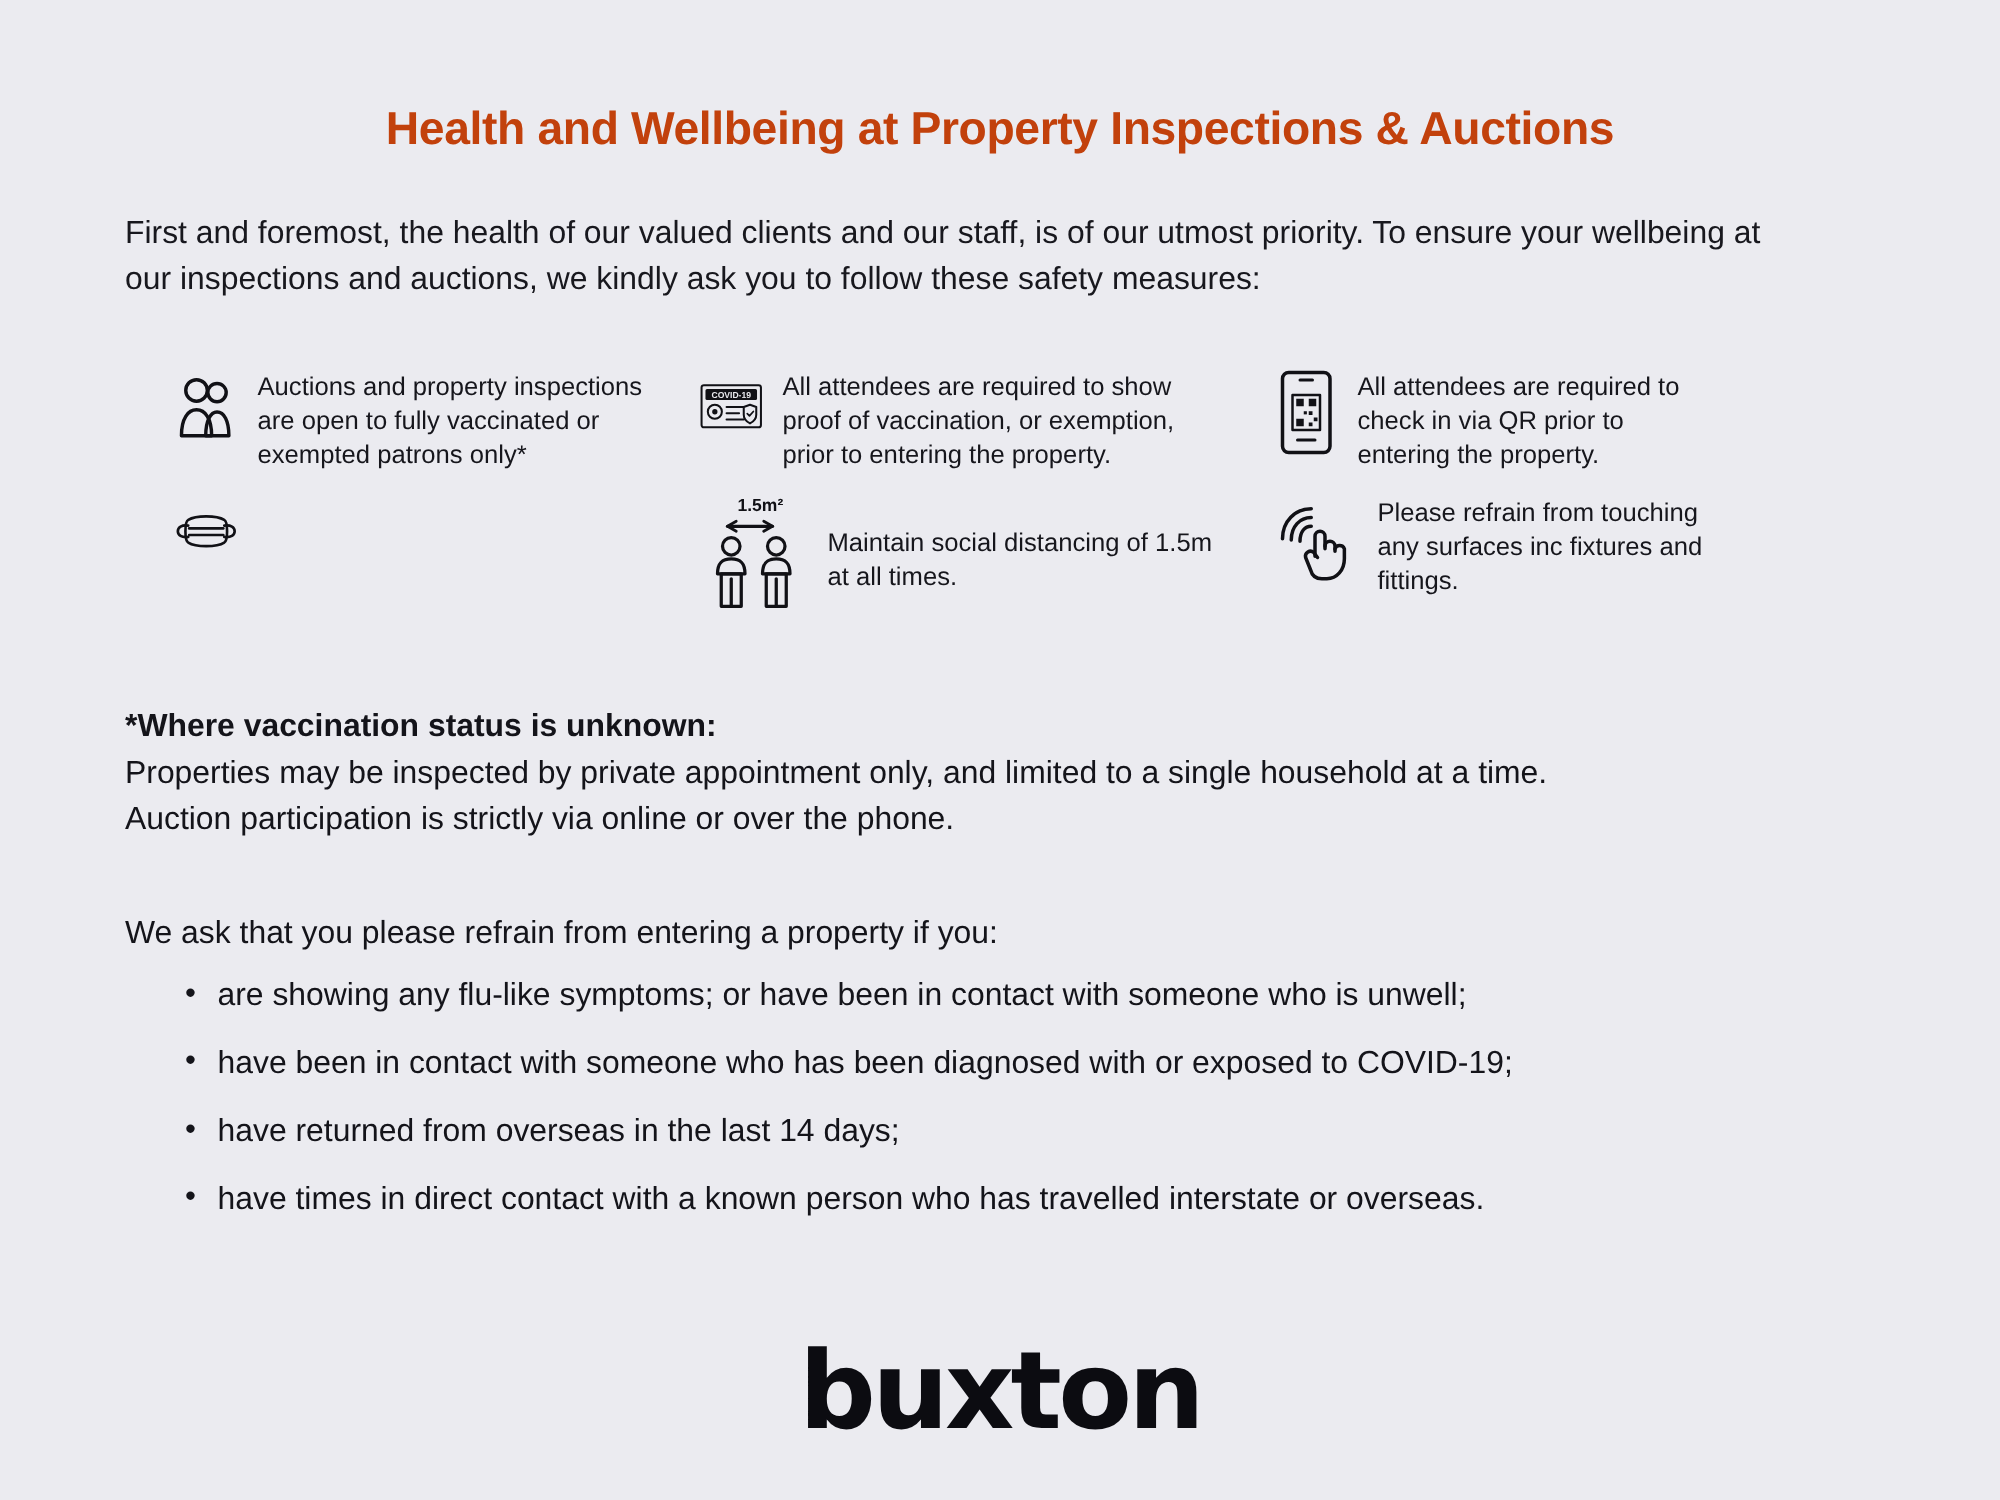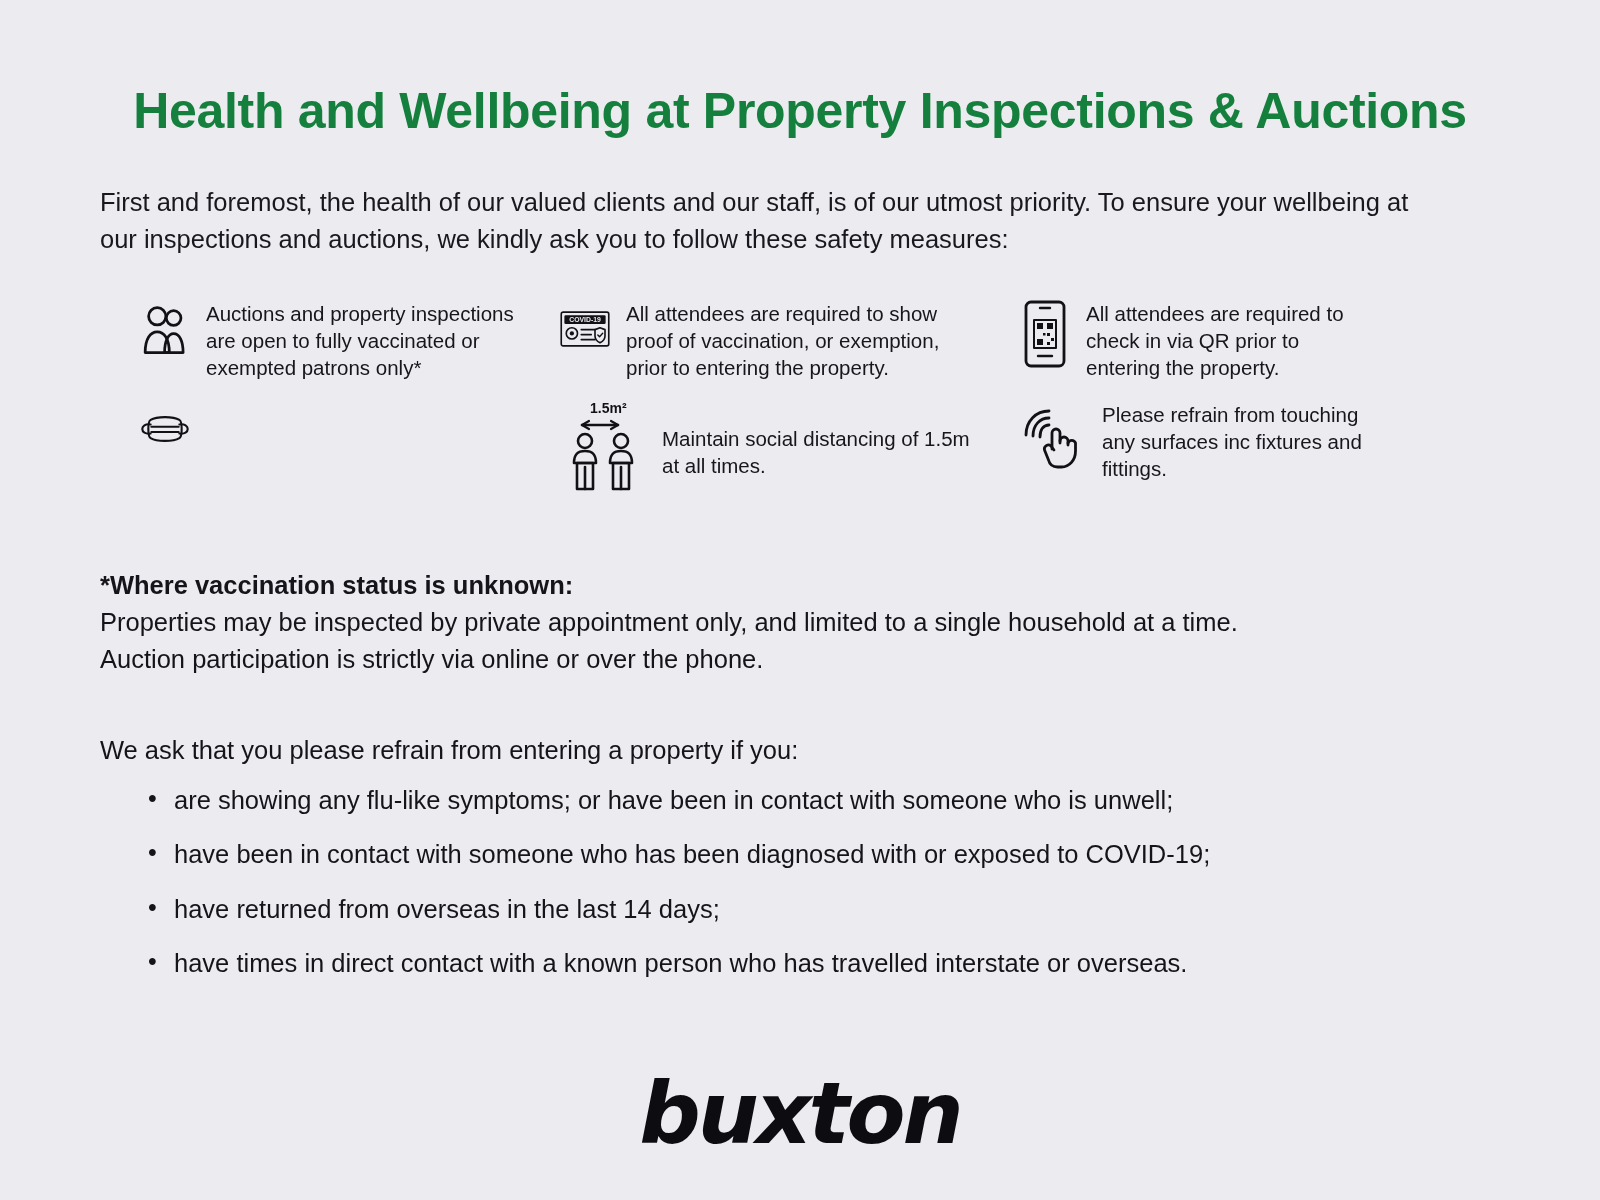--- a/index.html
+++ b/index.html
@@ -16,36 +16,36 @@
   .page {
     position: relative;
     width: 1600px;
     height: 1200px;
     background: #ebebf0;
     padding: 0 100px;
   }
   h1.title {
     margin: 0;
     padding-top: 82px;
-    font-size: 50px;
+    font-size: 37px;
     font-weight: 700;
     letter-spacing: -0.3px;
     text-align: center;
-    color: #15803d;
+    color: #c2410c;
   }
   .intro {
     margin: 44px 0 15px 0;
     font-size: 25.5px;
     line-height: 1.45;
     max-width: 1350px;
     color: #18181e;
   }
   
   .measures {
-    margin-top: 40px;
+    margin-top: 52px;
     display: grid;
     grid-template-columns: 420px 460px 420px;
     grid-template-rows: auto auto;
     column-gap: 0px;
     row-gap: 18px;
     padding-left: 40px;
   }
   .measure {
     display: flex;
     align-items: flex-start;
@@ -108,21 +108,20 @@
   }
   
   .logo-wrap {
     position: absolute;
     left: 0;
     right: 0;
     bottom: 44px;
     display: flex;
     justify-content: center;
     align-items: flex-end;
-    font-style: italic;
   }
   .logo {
     font-size: 86px;
     font-weight: 700;
     letter-spacing: -3px;
     color: #0c0c11;
     font-family: "DejaVu Sans", sans-serif;
     line-height: 1;
   }
   svg { display: block; }

